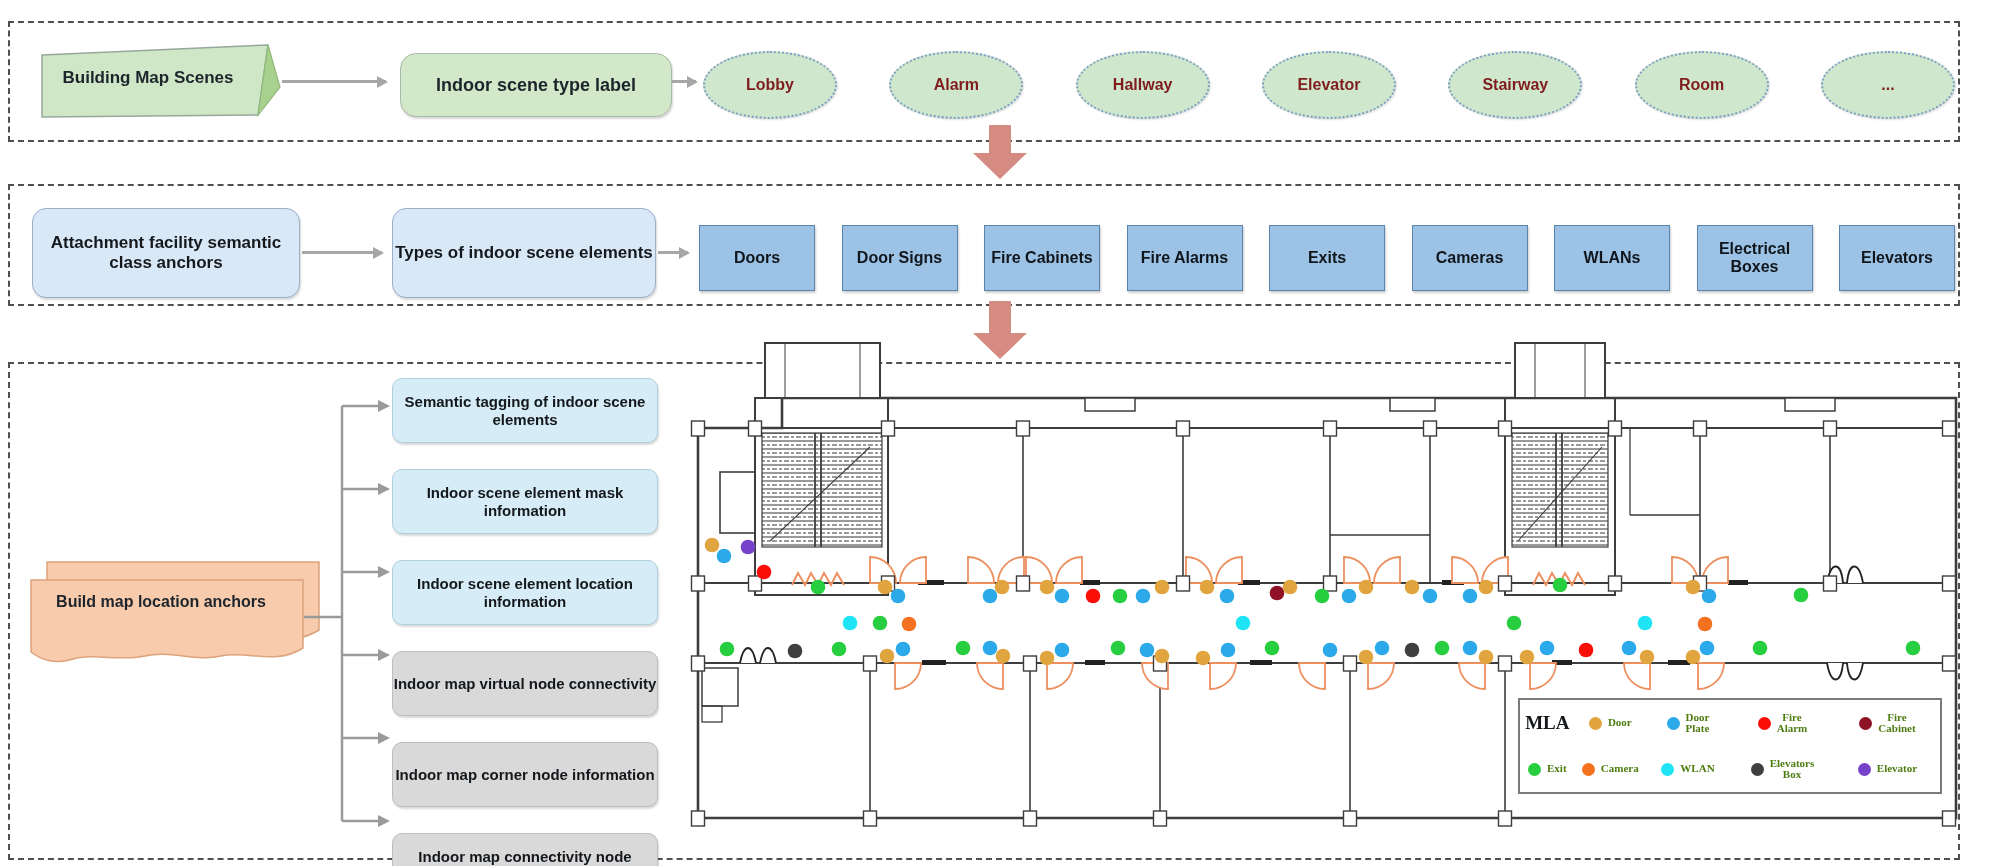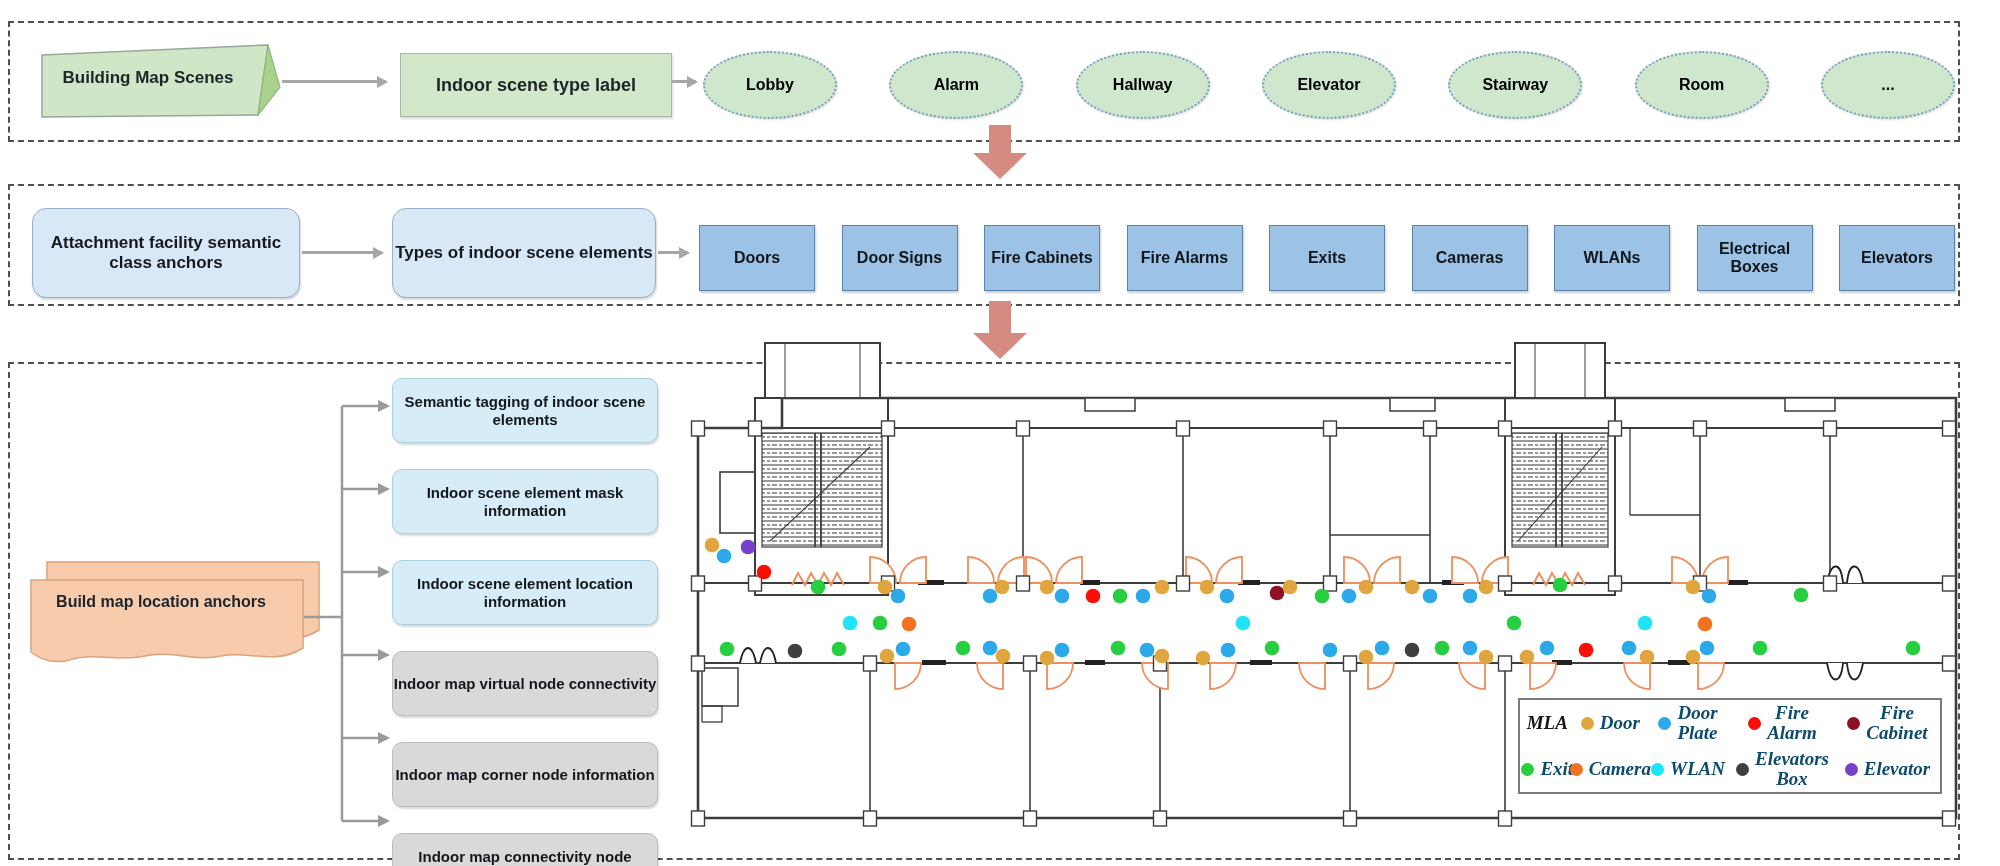--- a/index.html
+++ b/index.html
@@ -9,27 +9,27 @@
   #section-scenes{left:8px;top:21px;width:1948px;height:117px;}
   #section-elements{left:8px;top:184px;width:1948px;height:118px;}
   #section-anchors{left:8px;top:362px;width:1948px;height:494px;}
 
   .node-text{color:#1d242b;font-weight:bold;text-align:center;}
 
   
   .flag-wrap{position:absolute;left:26px;top:18px;width:252px;height:80px;}
   .flag-label{position:absolute;left:30px;top:45px;width:216px;font-size:17px;}
   .green-box{position:absolute;left:390px;top:30px;width:270px;height:62px;background:#d2e8c8;
-             border:1.5px solid #a8baa8;border-radius:0;display:flex;align-items:center;
+             border:1.5px solid #a8baa8;border-radius:16px;display:flex;align-items:center;
              justify-content:center;font-size:18px;box-shadow:1px 2px 2px rgba(0,0,0,.15);}
   .ellipse-row{position:absolute;left:693px;top:28px;width:1252px;height:68px;display:flex;
                justify-content:space-between;align-items:center;}
   .ellipse{width:130px;height:64px;background:#cfe7cd;border:2px dotted #7f9ec4;border-radius:50%;
            display:flex;align-items:center;justify-content:center;font-size:16px;font-weight:bold;
-           color:#000000;box-shadow:1px 1px 2px rgba(0,0,0,.12);}
+           color:#7f1d1d;box-shadow:1px 1px 2px rgba(0,0,0,.12);}
 
   
   .arr{position:absolute;height:0;border-top:3px solid #a6a6a6;}
   .arr::after{content:'';position:absolute;right:-2px;top:-7.5px;width:0;height:0;
       border-left:11px solid #a6a6a6;border-top:6px solid transparent;border-bottom:6px solid transparent;}
 
   
   .blue-round{position:absolute;background:#d9e8f6;border:1.5px solid #9ab0c6;border-radius:14px;
               display:flex;align-items:center;justify-content:center;font-size:17px;font-weight:bold;
               color:#15191d;text-align:center;line-height:1.2;box-shadow:1px 2px 2px rgba(0,0,0,.15);}
@@ -54,23 +54,23 @@
             font-weight:bold;color:#14181c;line-height:1.2;box-sizing:border-box;
             box-shadow:1px 2px 2px rgba(0,0,0,.15);}
   .info-blue{background:#d6ecf6;border:1.5px solid #aecfdd;}
   .info-gray{background:#d9d9d9;border:1.5px solid #bdbdbd;}
 
   
   #plan-wrap{position:absolute;left:690px;top:335px;width:1280px;height:500px;}
   #legend{position:absolute;left:1518px;top:698px;width:420px;height:92px;background:#fff;
           border:2px solid #7a7a7a;display:grid;grid-template-columns:13% 17% 20% 25% 25%;
           grid-template-rows:50% 50%;align-items:center;font-family:"Liberation Serif",serif;}
-  .leg-cell{display:flex;align-items:center;justify-content:center;gap:6px;height:100%;font-style:italic;}
+  .leg-cell{display:flex;align-items:center;justify-content:center;gap:6px;height:100%;}
   .leg-dot{width:13px;height:13px;border-radius:50%;flex:0 0 auto;}
-  .leg-label{font-size:19px;font-weight:bold;color:#0c4a6e;line-height:1.03;
+  .leg-label{font-size:11px;font-weight:bold;color:#4d7c0f;line-height:1.03;
              white-space:pre-line;text-align:center;}
   .leg-title{font-size:19px;font-weight:bold;color:#14181c;}
 </style>
 </head>
 <body>
 
 <div class="stage">
 
   <div class="section" id="section-scenes">
     <svg class="flag-wrap" viewBox="0 0 252 80">

